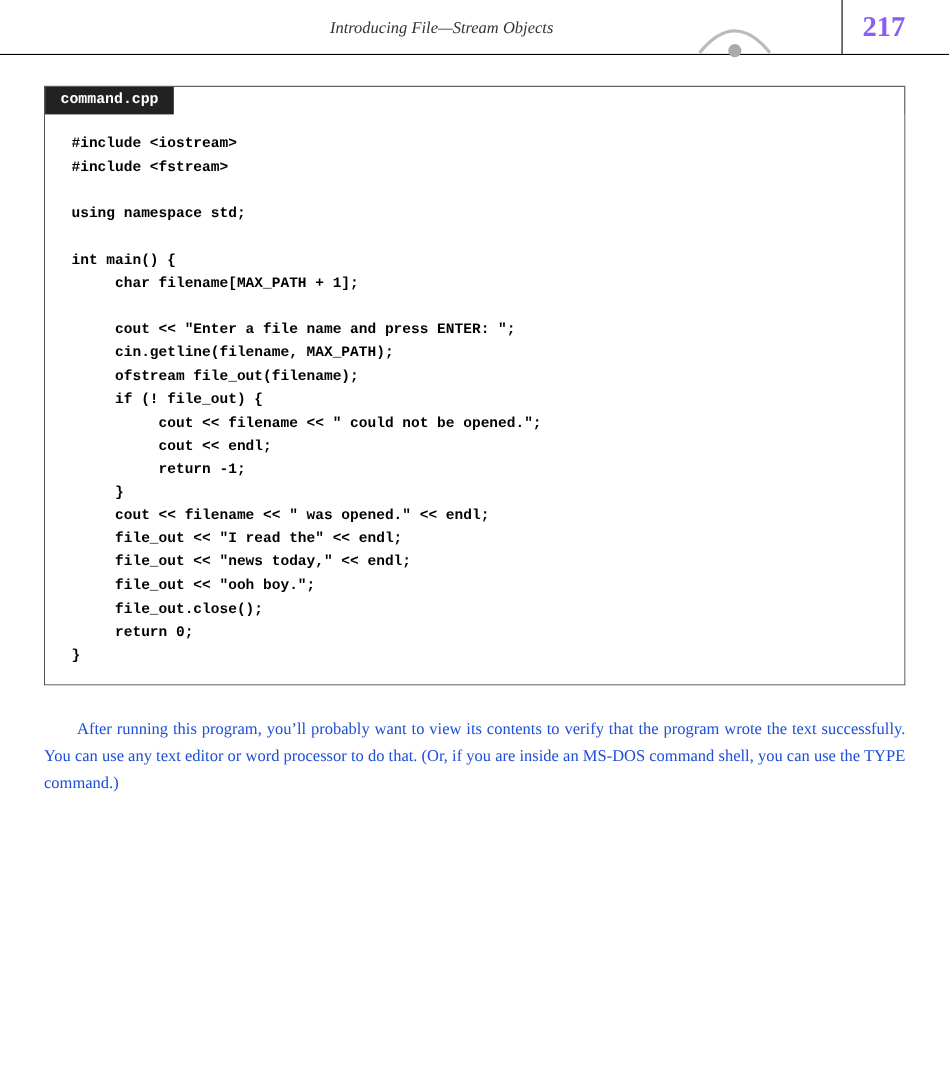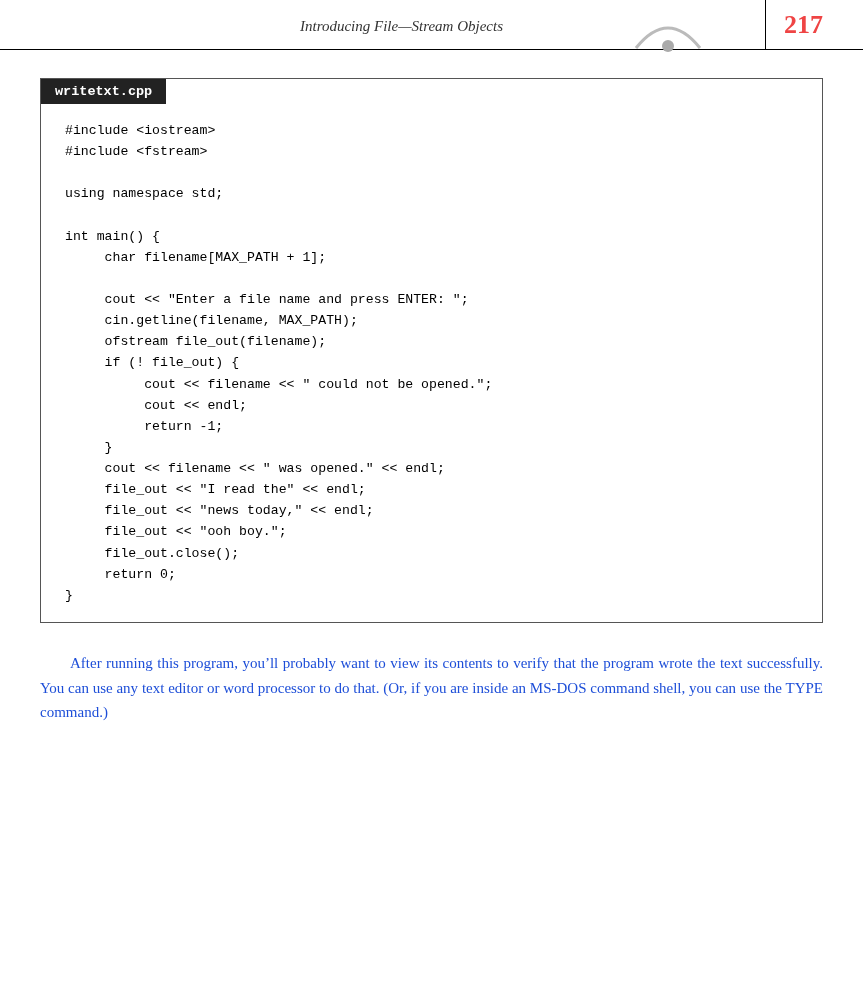--- a/index.html
+++ b/index.html
@@ -58,21 +58,21 @@
       width: 1px;
       background: #000;
       height: 100%;
       margin-right: 18px;
     }
 
     .page-number {
       font-family: Georgia, serif;
       font-size: 26px;
       font-weight: bold;
-      color: #ef4444;
+      color: #8b5cf6;
     }
 
     
     .content {
       padding: 28px 40px 28px 40px;
     }
 
     
     .code-box {
       border: 1px solid #555;
@@ -90,20 +90,21 @@
     }
 
     .code-content {
       padding: 16px 24px 16px 24px;
       font-family: 'Courier New', Courier, monospace;
       font-size: 13.2px;
       line-height: 1.6;
       color: #000;
       white-space: pre;
       background: #fff;
+      font-weight: bold;
     }
 
     
     .body-text {
       font-family: Georgia, serif;
       font-size: 15px;
       line-height: 1.65;
       color: #1d4ed8;
       text-indent: 2em;
       text-align: justify;
@@ -128,21 +129,21 @@
 
     <div class="header-right">
       <div class="header-divider"></div>
       <div class="page-number">217</div>
     </div>
   </div>
 
   <div class="content">
 
     <div class="code-box">
-      <div class="code-filename">writetxt.cpp</div>
+      <div class="code-filename">command.cpp</div>
       <div class="code-content" id="code-lines">#include &lt;iostream&gt;
 #include &lt;fstream&gt;
 
 using namespace std;
 
 int main() {
      char filename[MAX_PATH + 1];
 
      cout &lt;&lt; "Enter a file name and press ENTER: ";
      cin.getline(filename, MAX_PATH);

